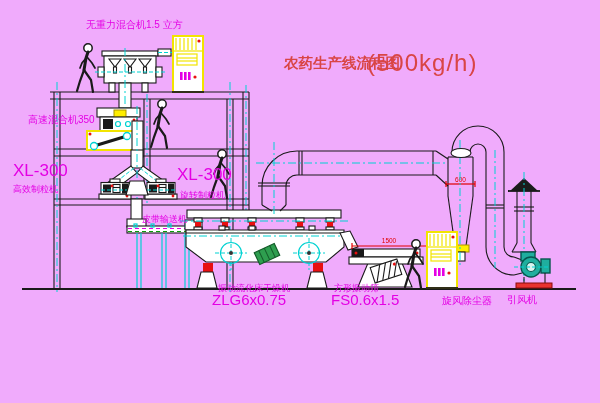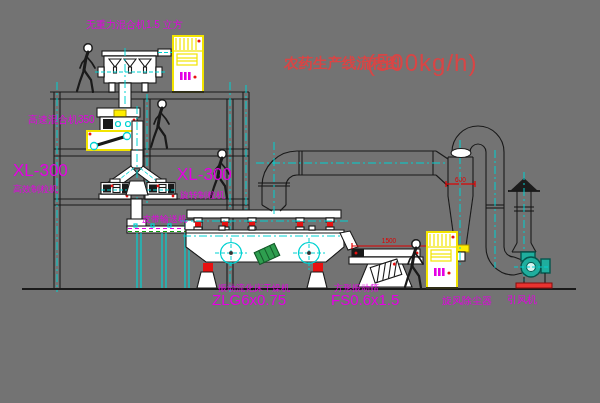--- a/index.html
+++ b/index.html
@@ -1,16 +1,16 @@
 <!DOCTYPE html>
 <html><head>
 <meta charset="utf-8">
 <style>
   html,body{margin:0;padding:0;background:#ffffff;}
-  #stage{position:relative;width:600px;height:403px;background:#737373;overflow:hidden;
+  #stage{position:relative;width:600px;height:403px;background:#f0abfc;overflow:hidden;
          font-family:"Liberation Sans",sans-serif;}
   svg{display:block}
   
   .k  {stroke:#1a1a1a;stroke-width:1.1;fill:none;}
   .k2 {stroke:#1a1a1a;stroke-width:1.8;fill:none;}
   .w  {fill:#ffffff;stroke:#1a1a1a;stroke-width:1.1;}
   .blk{fill:#1a1a1a;stroke:none;}
   .cy {stroke:#00d2d2;stroke-width:1.2;fill:none;}
   .cyd{stroke:#00d2d2;stroke-width:1;fill:none;stroke-dasharray:8 3 2 3;}
   .cyd2{stroke:#00d2d2;stroke-width:1;fill:none;stroke-dasharray:4 2;}

